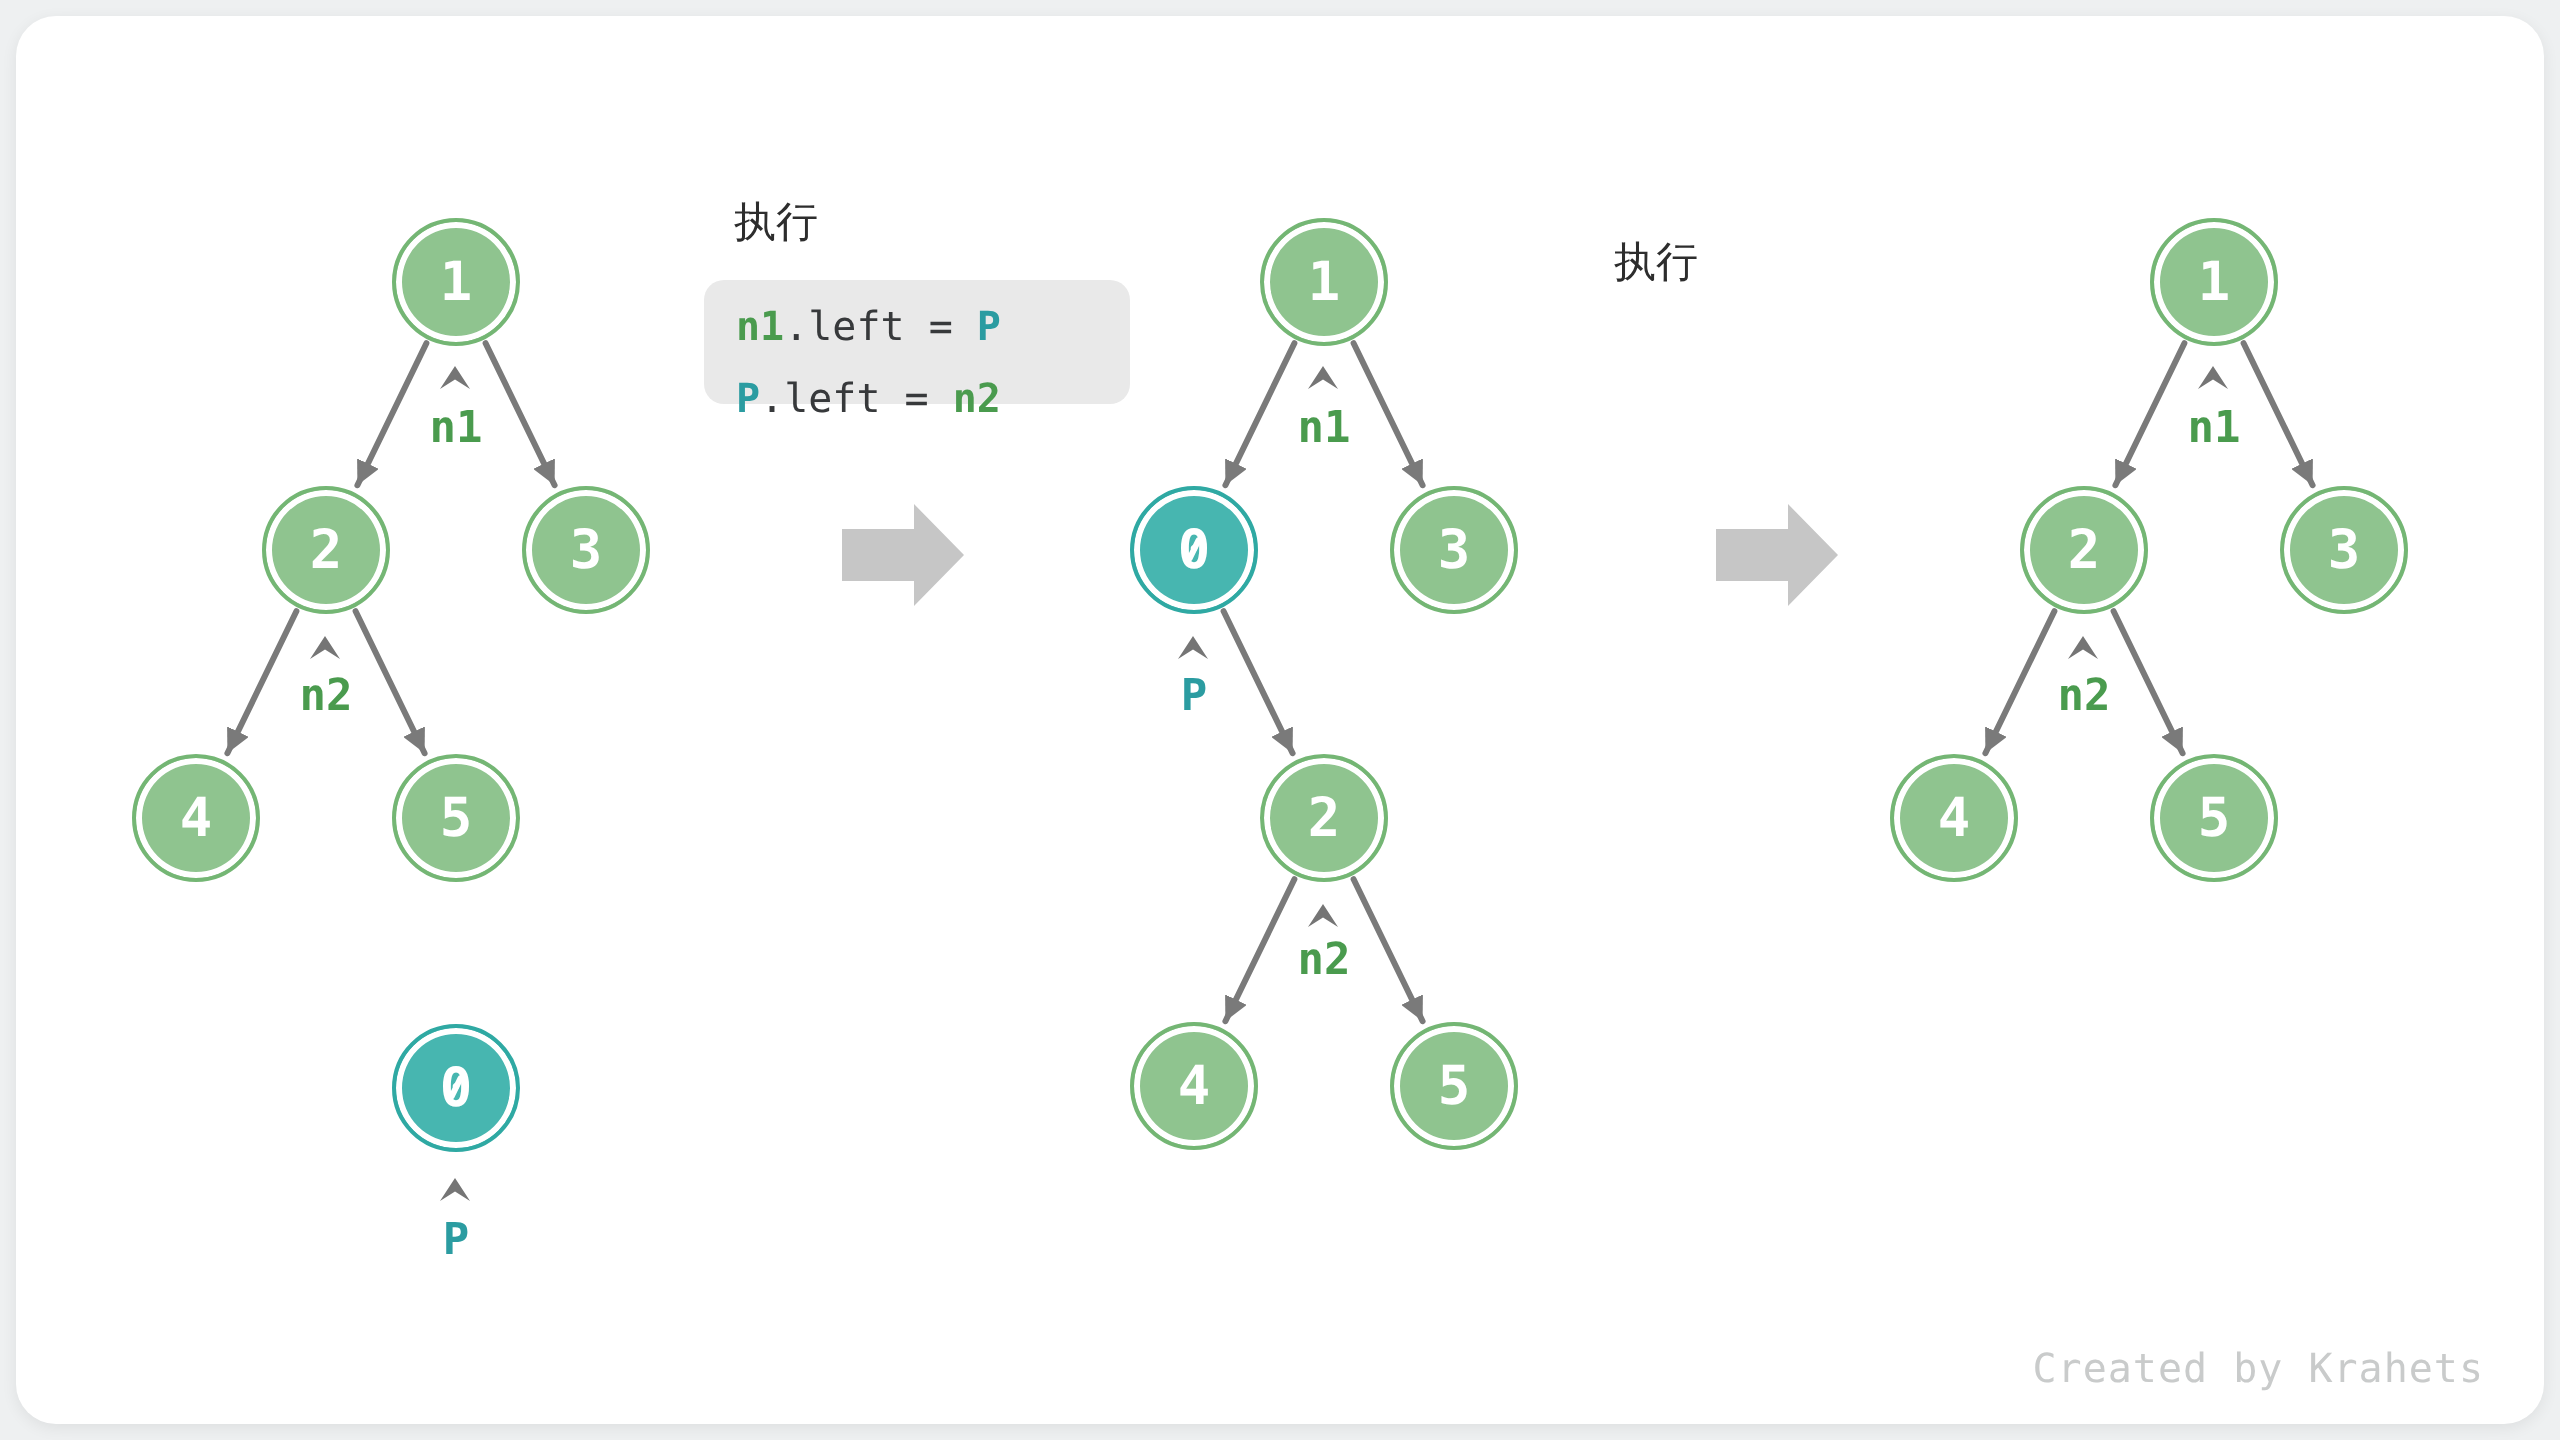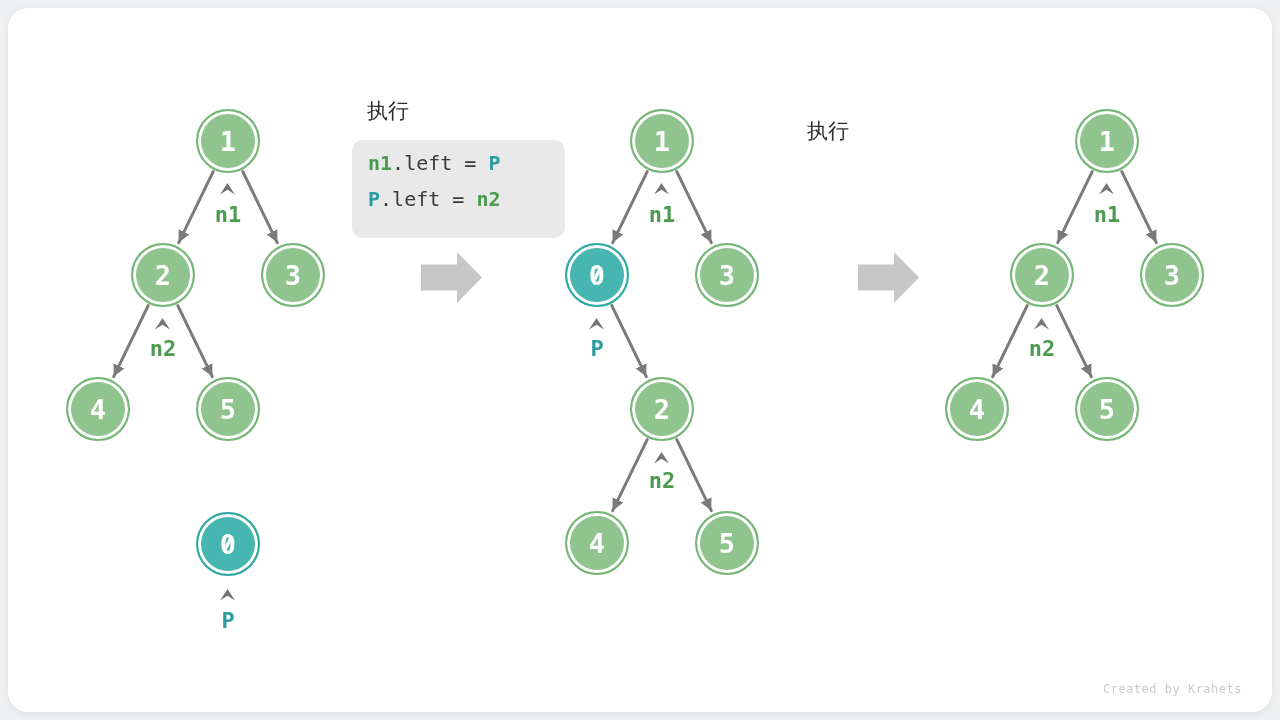--- a/index.html
+++ b/index.html
@@ -21,21 +21,21 @@
   .green-text{color:#4A9B4E;}
   .teal-text{color:#2B9CA1;}
   .step-title{position:absolute;font-family:"DejaVu Sans","Liberation Sans",sans-serif;
               font-size:21px;color:#2d2d2d;}
   .code-box{position:absolute;background:#E9E9E9;border-radius:10px;font-size:20px;
             line-height:36px;color:#37393B;box-sizing:border-box;}
   .code-box .line{white-space:pre;}
   .tok{font-weight:normal;}
   .tok.green{color:#4A9B4E;font-weight:bold;}
   .tok.teal{color:#2B9CA1;font-weight:bold;}
-  .watermark{position:absolute;right:38px;bottom:24px;font-size:12px;color:#c9cbcb;letter-spacing:0.5px;}
+  .watermark{position:absolute;right:38px;bottom:24px;font-size:20px;color:#c9cbcb;letter-spacing:0.5px;}
 </style>
 </head>
 <body>
 
 <div class="canvas">
   <div class="card"></div>
 
   <svg class="layer">
     <defs>
       <marker id="ah" markerUnits="userSpaceOnUse" markerWidth="14" markerHeight="12" refX="12" refY="6" orient="auto">
@@ -96,21 +96,21 @@
   <div class="caret" style="left:220px;top:586px">
     <svg width="15" height="12">
         <path d="M7.5 0 L15 11.5 L7.5 6.8 L0 11.5 Z" fill="#757575"></path>
       </svg>
   </div>
   <div class="ptr green-text" style="left:198px;top:202px">n1</div>
   <div class="ptr green-text" style="left:133px;top:336px">n2</div>
   <div class="ptr teal-text" style="left:198px;top:608px">P</div>
 
   <div class="step-title" style="left:367px;top:97px">执行</div>
-  <div class="code-box" style="left:352px;top:140px;width:213px;height:98px;padding:5px 0 5px 16px">
+  <div class="code-box" style="left:352px;top:140px;width:213px;height:62px;padding:5px 0 5px 16px">
     <div class="line"><span class="tok green">n1</span><span class="tok">.left = </span><span class="tok teal">P</span></div>
     <div class="line"><span class="tok teal">P</span><span class="tok">.left = </span><span class="tok green">n2</span></div>
   </div>
 
   <div class="node green" style="left:630px;top:109px">
     <span class="num">1</span>
   </div>
   <div class="node teal" style="left:565px;top:243px">
     <span class="num">0</span>
     <span class="zero-slash"></span>

